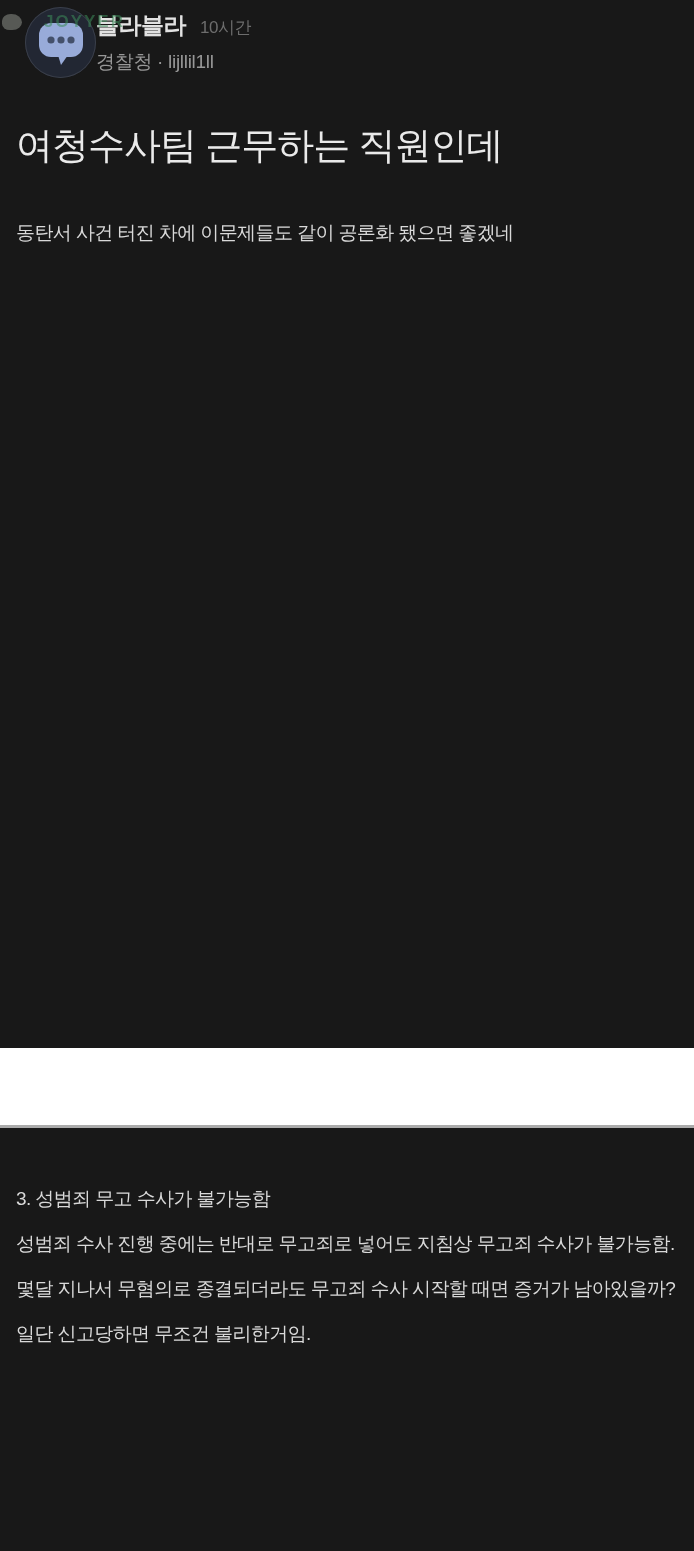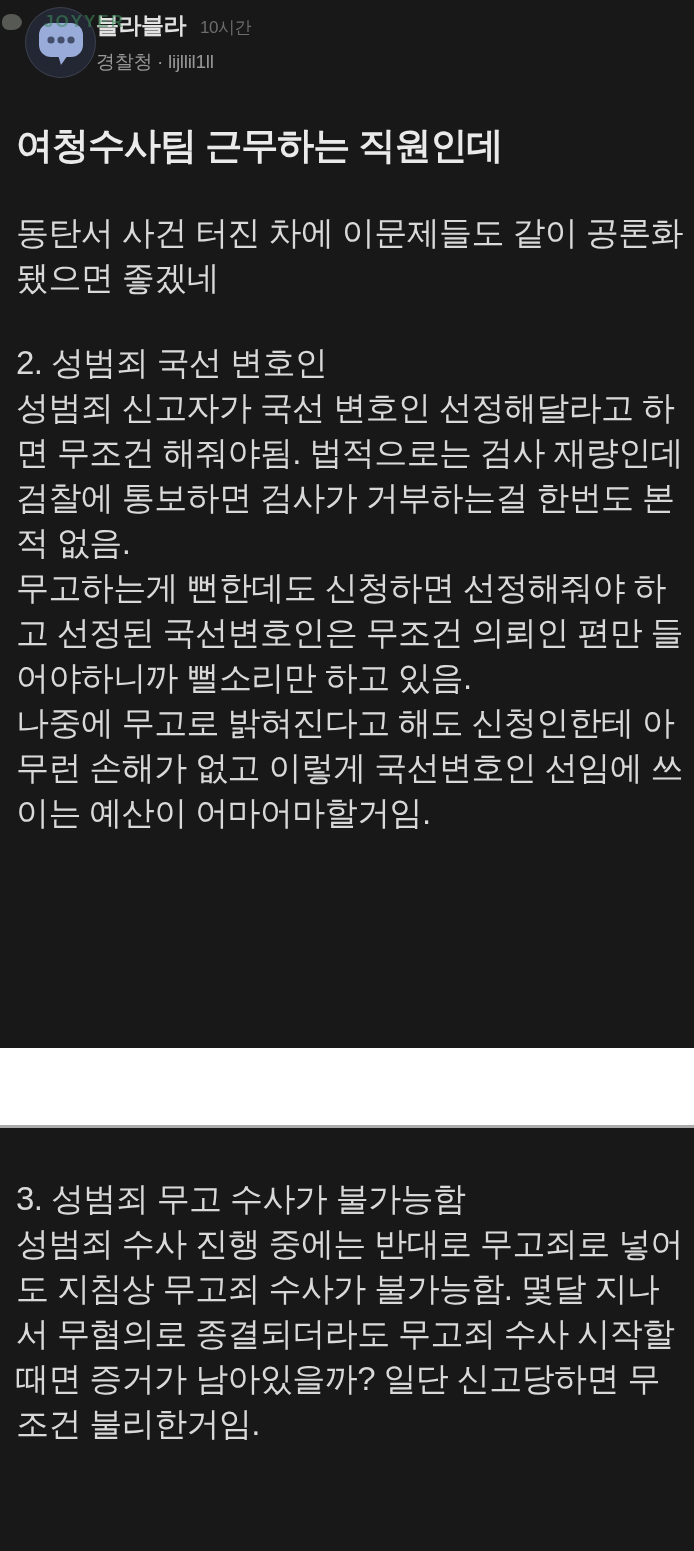--- a/index.html
+++ b/index.html
@@ -53,26 +53,26 @@
     pointer-events:none;
   }
   .watermark-blob{
     position:absolute;left:2px;top:14px;width:20px;height:16px;
     border-radius:50% 60% 55% 45%;
     background:#cfd3c9;opacity:0.35;pointer-events:none;
   }
 
   .post-title{
     margin:44px 0 0;
-    font-size:37px;line-height:48px;font-weight:bold;
+    font-size:37px;line-height:48px;font-weight:normal;
     color:var(--title);letter-spacing:-1px;
   }
   .para{
     margin:40px 0 0;
-    font-size:33px;line-height:45px;
+    font-size:19px;line-height:45px;
     color:var(--body_text);
     letter-spacing:-0.6px;
     white-space:pre-line;
     word-break:break-all;
     overflow-wrap:anywhere;
   }
   .part2 .para:first-child{margin-top:0;}
 </style>
 </head>
 <body>
@@ -97,24 +97,20 @@
       <div class="meta">경찰청 · lijllil1ll</div>
     </div>
   </header>
 
   <div class="watermark-blob"></div>
   <div class="watermark">JOYYER</div>
 
   <h1 class="post-title">여청수사팀 근무하는 직원인데</h1>
 
   <p class="para">동탄서 사건 터진 차에 이문제들도 같이 공론화 됐으면 좋겠네</p>
-  <p class="para">2. 성범죄 국선 변호인
-성범죄 신고자가 국선 변호인 선정해달라고 하면 무조건 해줘야됨. 법적으로는 검사 재량인데 검찰에 통보하면 검사가 거부하는걸 한번도 본적 없음.
-무고하는게 뻔한데도 신청하면 선정해줘야 하고 선정된 국선변호인은 무조건 의뢰인 편만 들어야하니까 뻘소리만 하고 있음.
-나중에 무고로 밝혀진다고 해도 신청인한테 아무런 손해가 없고 이렇게 국선변호인 선임에 쓰이는 예산이 어마어마할거임.</p>
 
 </div>
 
 <div class="seam-gap"></div>
 
 <div class="part part2">
   <p class="para">3. 성범죄 무고 수사가 불가능함
 성범죄 수사 진행 중에는 반대로 무고죄로 넣어도 지침상 무고죄 수사가 불가능함. 몇달 지나서 무혐의로 종결되더라도 무고죄 수사 시작할 때면 증거가 남아있을까? 일단 신고당하면 무조건 불리한거임.</p>
 </div>
 

